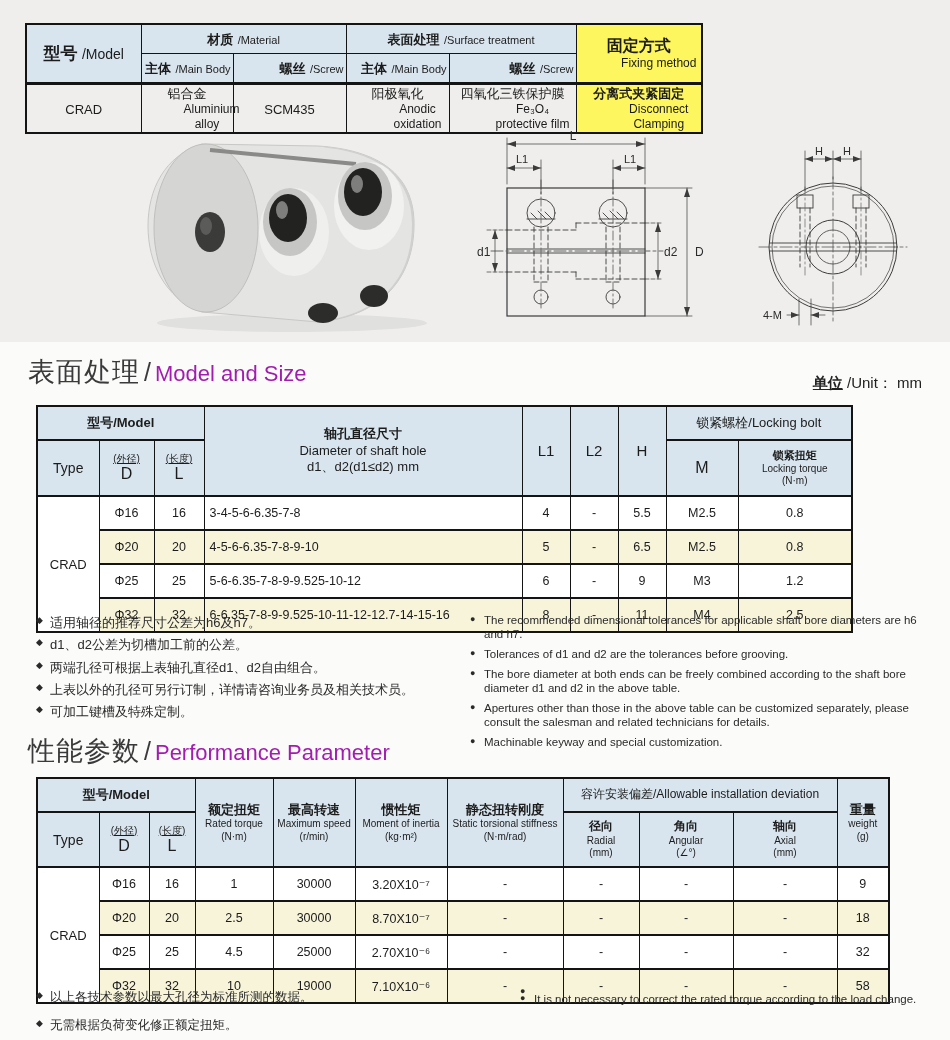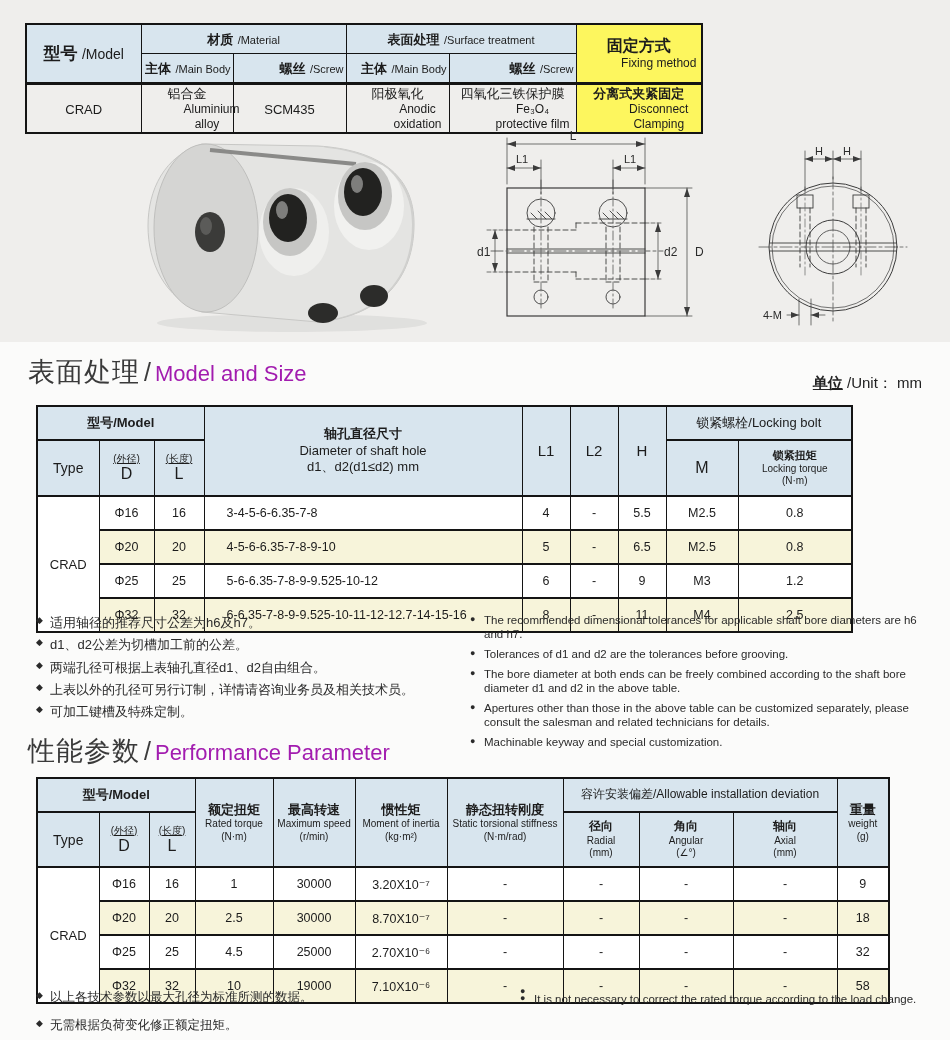--- a/index.html
+++ b/index.html
@@ -45,21 +45,21 @@
     text-align:center;vertical-align:middle;padding:1px 2px;}
   .grid th{background:#d8e5ee;font-weight:normal;}
   .grid .hz{font-size:13px;font-weight:bold;display:block;line-height:1.3;}
   .grid .he{font-size:11px;display:block;line-height:1.25;}
   .grid .hu{font-size:10px;display:block;line-height:1.25;}
   .grid .big{font-size:15px;}
   .grid .sm{font-size:10px;display:block;line-height:1.2;text-decoration:underline;}
   .grid td{font-size:12.5px;background:#fff;}
   .grid tr.odd td{background:#f7f4da;}
   .grid td.typecell{background:#fff;font-size:13px;}
-  .grid td.holes{text-align:left;padding-left:22px;}
+  .grid td.holes{text-align:left;padding-left:5px;}
   .size{left:36px;top:405px;width:815px;}
   .size tr.hr1 th{height:30px;}
   .size tr.hr2 th{height:52px;}
   .size tr.dr td{height:30px;}
   .perf{left:36px;top:777px;width:852px;}
   .perf tr.hr1 th{height:30px;}
   .perf tr.hr2 th{height:51px;}
   .perf tr.dr td{height:30px;}
 
   

